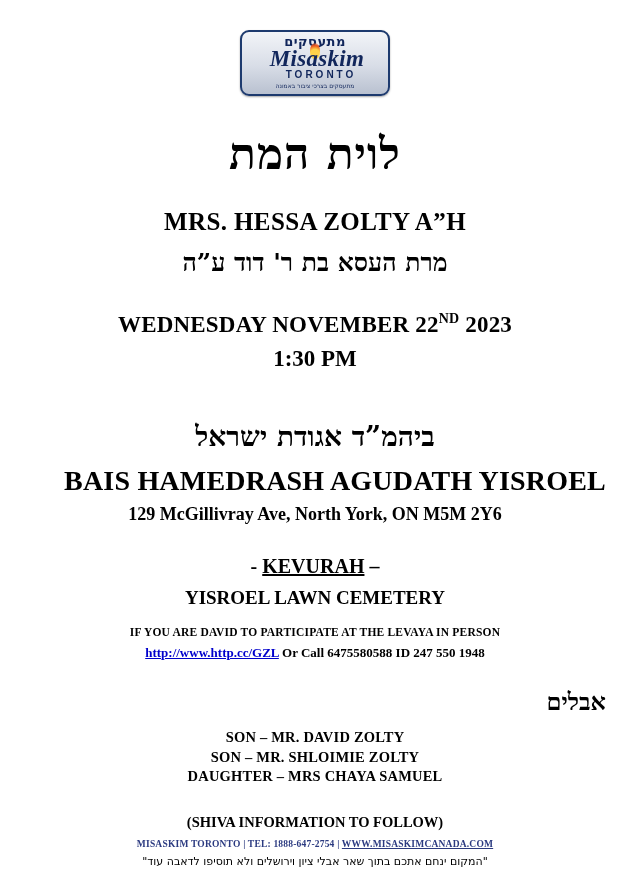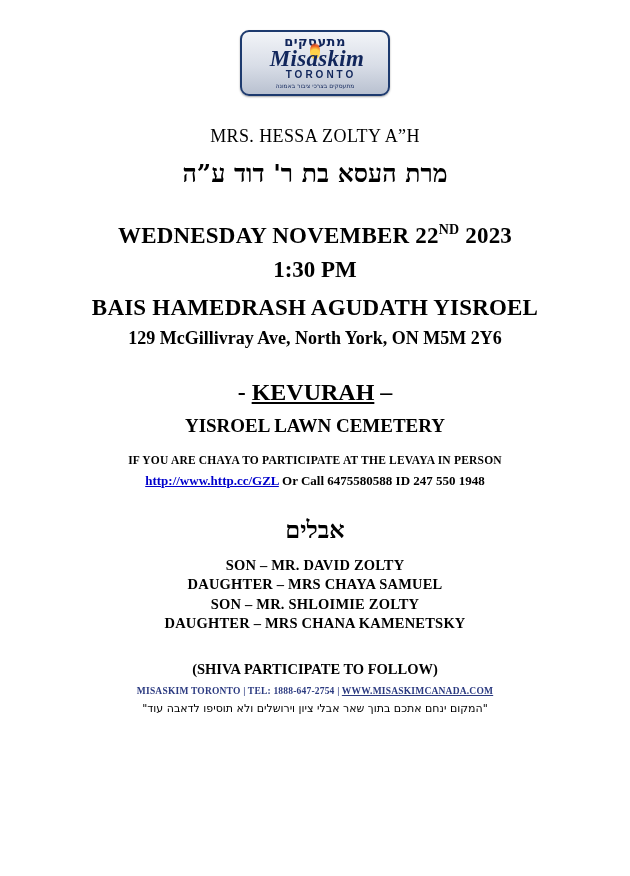--- a/index.html
+++ b/index.html
@@ -99,22 +99,22 @@
     margin-top: 34px;
     font-family: "DejaVu Serif", serif;
     font-size: 44px;
     font-weight: bold;
     letter-spacing: 1px;
     direction: rtl;
     line-height: 1.1;
   }
   .name-en {
     margin-top: 30px;
-    font-size: 18px;
-    font-weight: normal;
+    font-size: 25px;
+    font-weight: bold;
     letter-spacing: .4px;
   }
   .name-heb {
     margin-top: 12px;
     font-family: "DejaVu Serif", serif;
     font-size: 25px;
     font-weight: bold;
     direction: rtl;
   }
   .datetime {
@@ -134,32 +134,33 @@
   }
   .shul-heb {
     margin-top: 48px;
     font-family: "DejaVu Serif", serif;
     font-size: 28px;
     font-weight: bold;
     direction: rtl;
   }
   .shul-en {
     margin-top: 12px;
-    font-size: 23px;
-    font-weight: bold;
-    letter-spacing: .2px;
+    font-size: 28px;
+    font-weight: bold;
+    letter-spacing: .2px;
+    text-align: right;
   }
   .shul-addr {
     margin-top: 7px;
     font-size: 18px;
     font-weight: bold;
   }
   .kevurah {
     margin-top: 30px;
-    font-size: 24px;
+    font-size: 20px;
     font-weight: bold;
   }
   .kevurah span.u {
     text-decoration: underline;
   }
   .cemetery {
     margin-top: 9px;
     font-size: 19px;
     font-weight: bold;
   }
@@ -178,20 +179,21 @@
   .link-line .link {
     color: #0000cc;
     text-decoration: underline;
   }
   .aveilim-heb {
     margin-top: 26px;
     font-family: "DejaVu Serif", serif;
     font-size: 24px;
     font-weight: bold;
     direction: rtl;
+    text-align: right;
   }
   .mourners {
     margin-top: 12px;
     font-size: 14.5px;
     font-weight: bold;
     line-height: 1.35;
     letter-spacing: .2px;
   }
   .shiva {
     margin-top: 27px;
@@ -225,55 +227,56 @@
   <div class="logo-wrap">
     <div class="logo">
       <div class="logo-heb">מתעסקים</div>
       <div class="logo-flame"></div>
       <div class="logo-main">Misaskim</div>
       <div class="logo-sub">TORONTO</div>
       <div class="logo-tag">מתעסקים בצרכי ציבור באמונה</div>
     </div>
   </div>
 
+  <div class="heb-title">לוית המת</div>
 
   <div class="name-en">MRS. HESSA ZOLTY A”H</div>
   <div class="name-heb">מרת העסא בת ר' דוד ע”ה</div>
 
   <div class="datetime">
     <span>WEDNESDAY NOVEMBER 22</span><sup>ND</sup>
     <span>2023</span>
   </div>
   <div class="time">1:30 PM</div>
 
+  <div class="shul-heb">ביהמ”ד אגודת ישראל</div>
   <div class="shul-en">BAIS HAMEDRASH AGUDATH YISROEL</div>
   <div class="shul-addr">129 McGillivray Ave, North York, ON M5M 2Y6</div>
 
   <div class="kevurah">
     <span>-</span>
     <span class="u">KEVURAH</span>
     <span>–</span>
   </div>
   <div class="cemetery">YISROEL LAWN CEMETERY</div>
 
-  <div class="notice">IF YOU ARE CHAYA TO PARTICIPATE AT THE LEVAYA IN PERSON</div>
+  <div class="notice">IF YOU ARE DAVID TO PARTICIPATE AT THE LEVAYA IN PERSON</div>
   <div class="link-line">
     <a class="link" href="#">http://www.http.cc/GZL</a>
     <span>Or Call 6475580588 ID 247 550 1948</span>
   </div>
 
   <div class="aveilim-heb">אבלים</div>
   <div class="mourners">
     <div>SON – MR. DAVID ZOLTY</div>
+    <div>SON – MR. SHLOIMIE ZOLTY</div>
     <div>DAUGHTER – MRS CHAYA SAMUEL</div>
-    <div>SON – MR. SHLOIMIE ZOLTY</div>
-    <div>DAUGHTER – MRS CHANA KAMENETSKY</div>
-  </div>
-
-  <div class="shiva">(SHIVA PARTICIPATE TO FOLLOW)</div>
+  </div>
+
+  <div class="shiva">(SHIVA INFORMATION TO FOLLOW)</div>
 
   <div class="footer-bar">
     <span>MISASKIM TORONTO  |  TEL: 1888-647-2754  |</span>
     <a class="link" href="#">WWW.MISASKIMCANADA.COM</a>
   </div>
   <div class="footer-heb">"המקום ינחם אתכם בתוך שאר אבלי ציון וירושלים ולא תוסיפו לדאבה עוד"</div>
 
 </div>
 
 </body></html>

